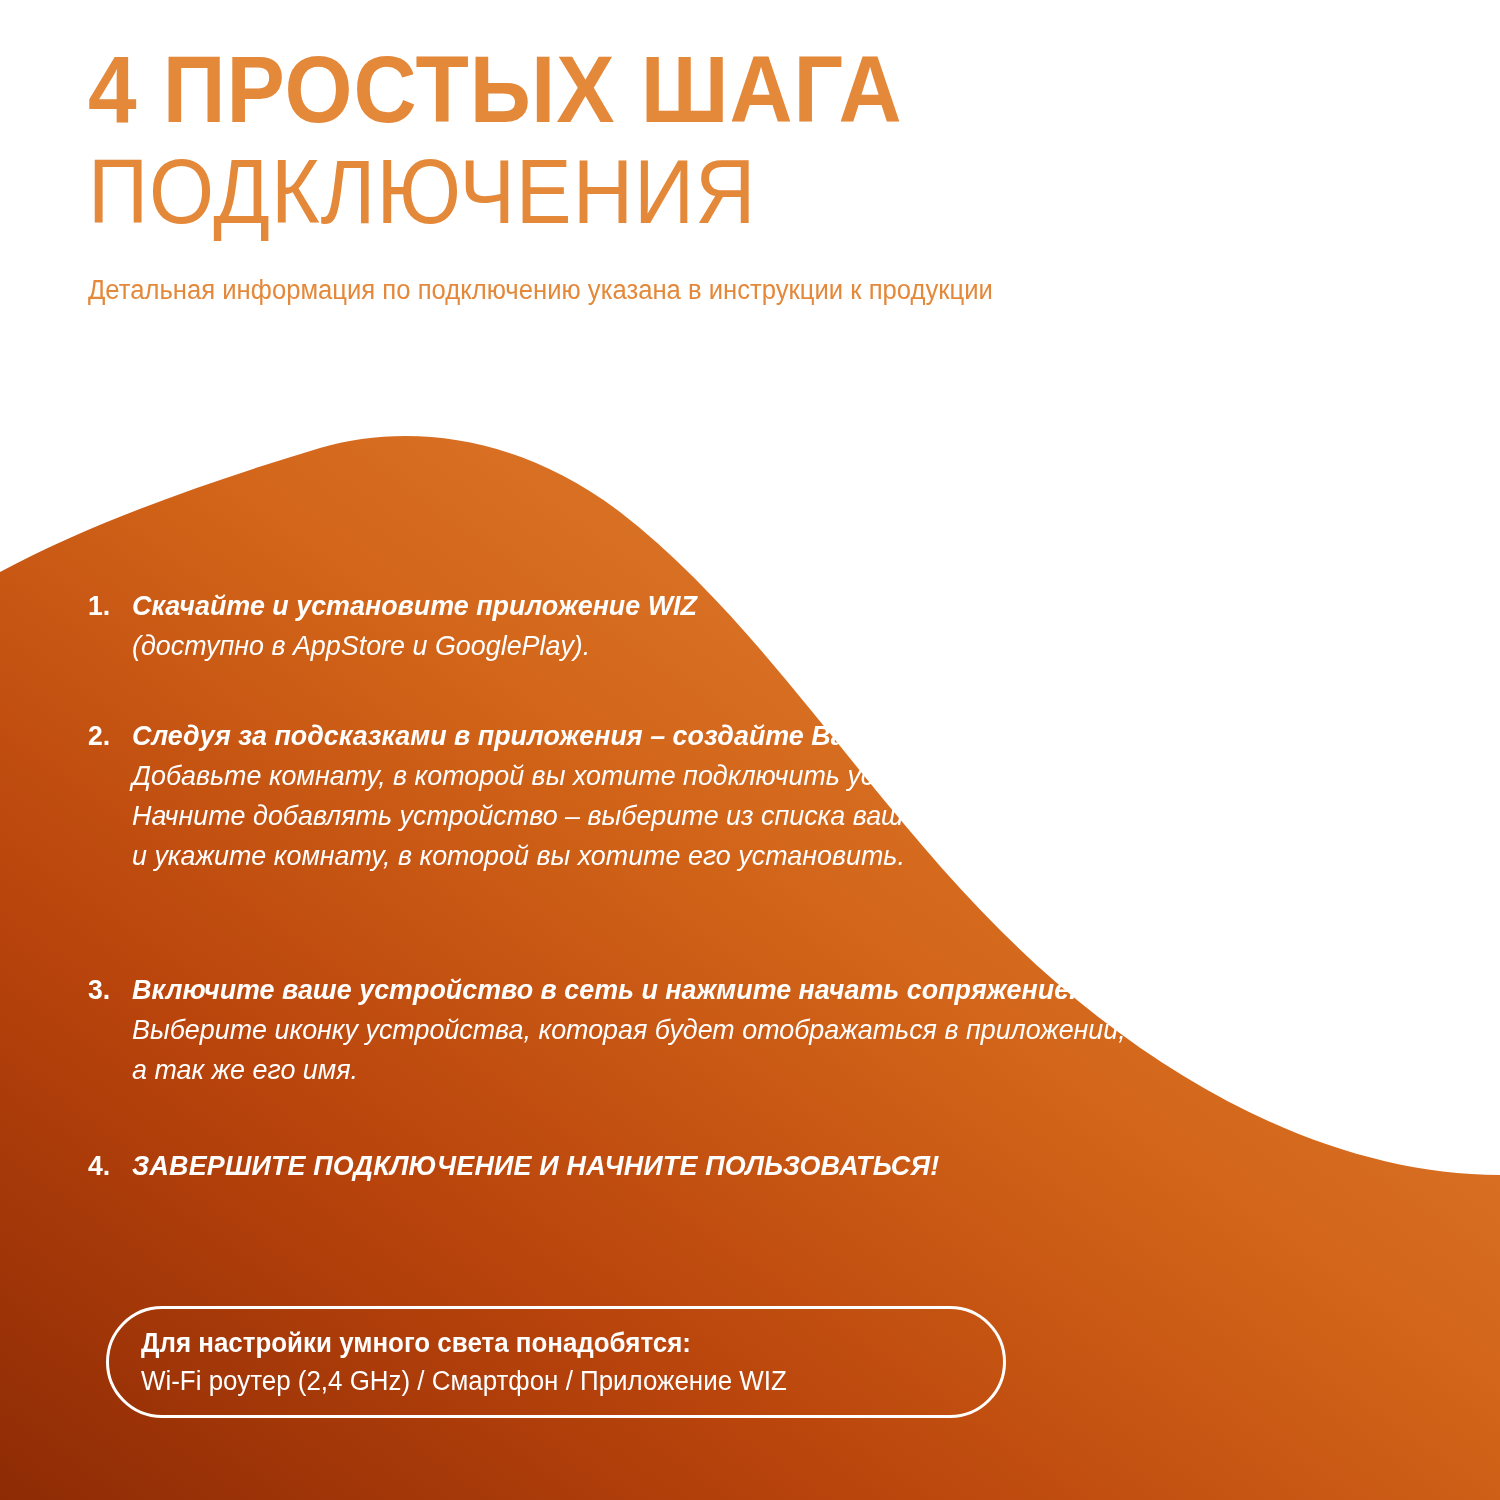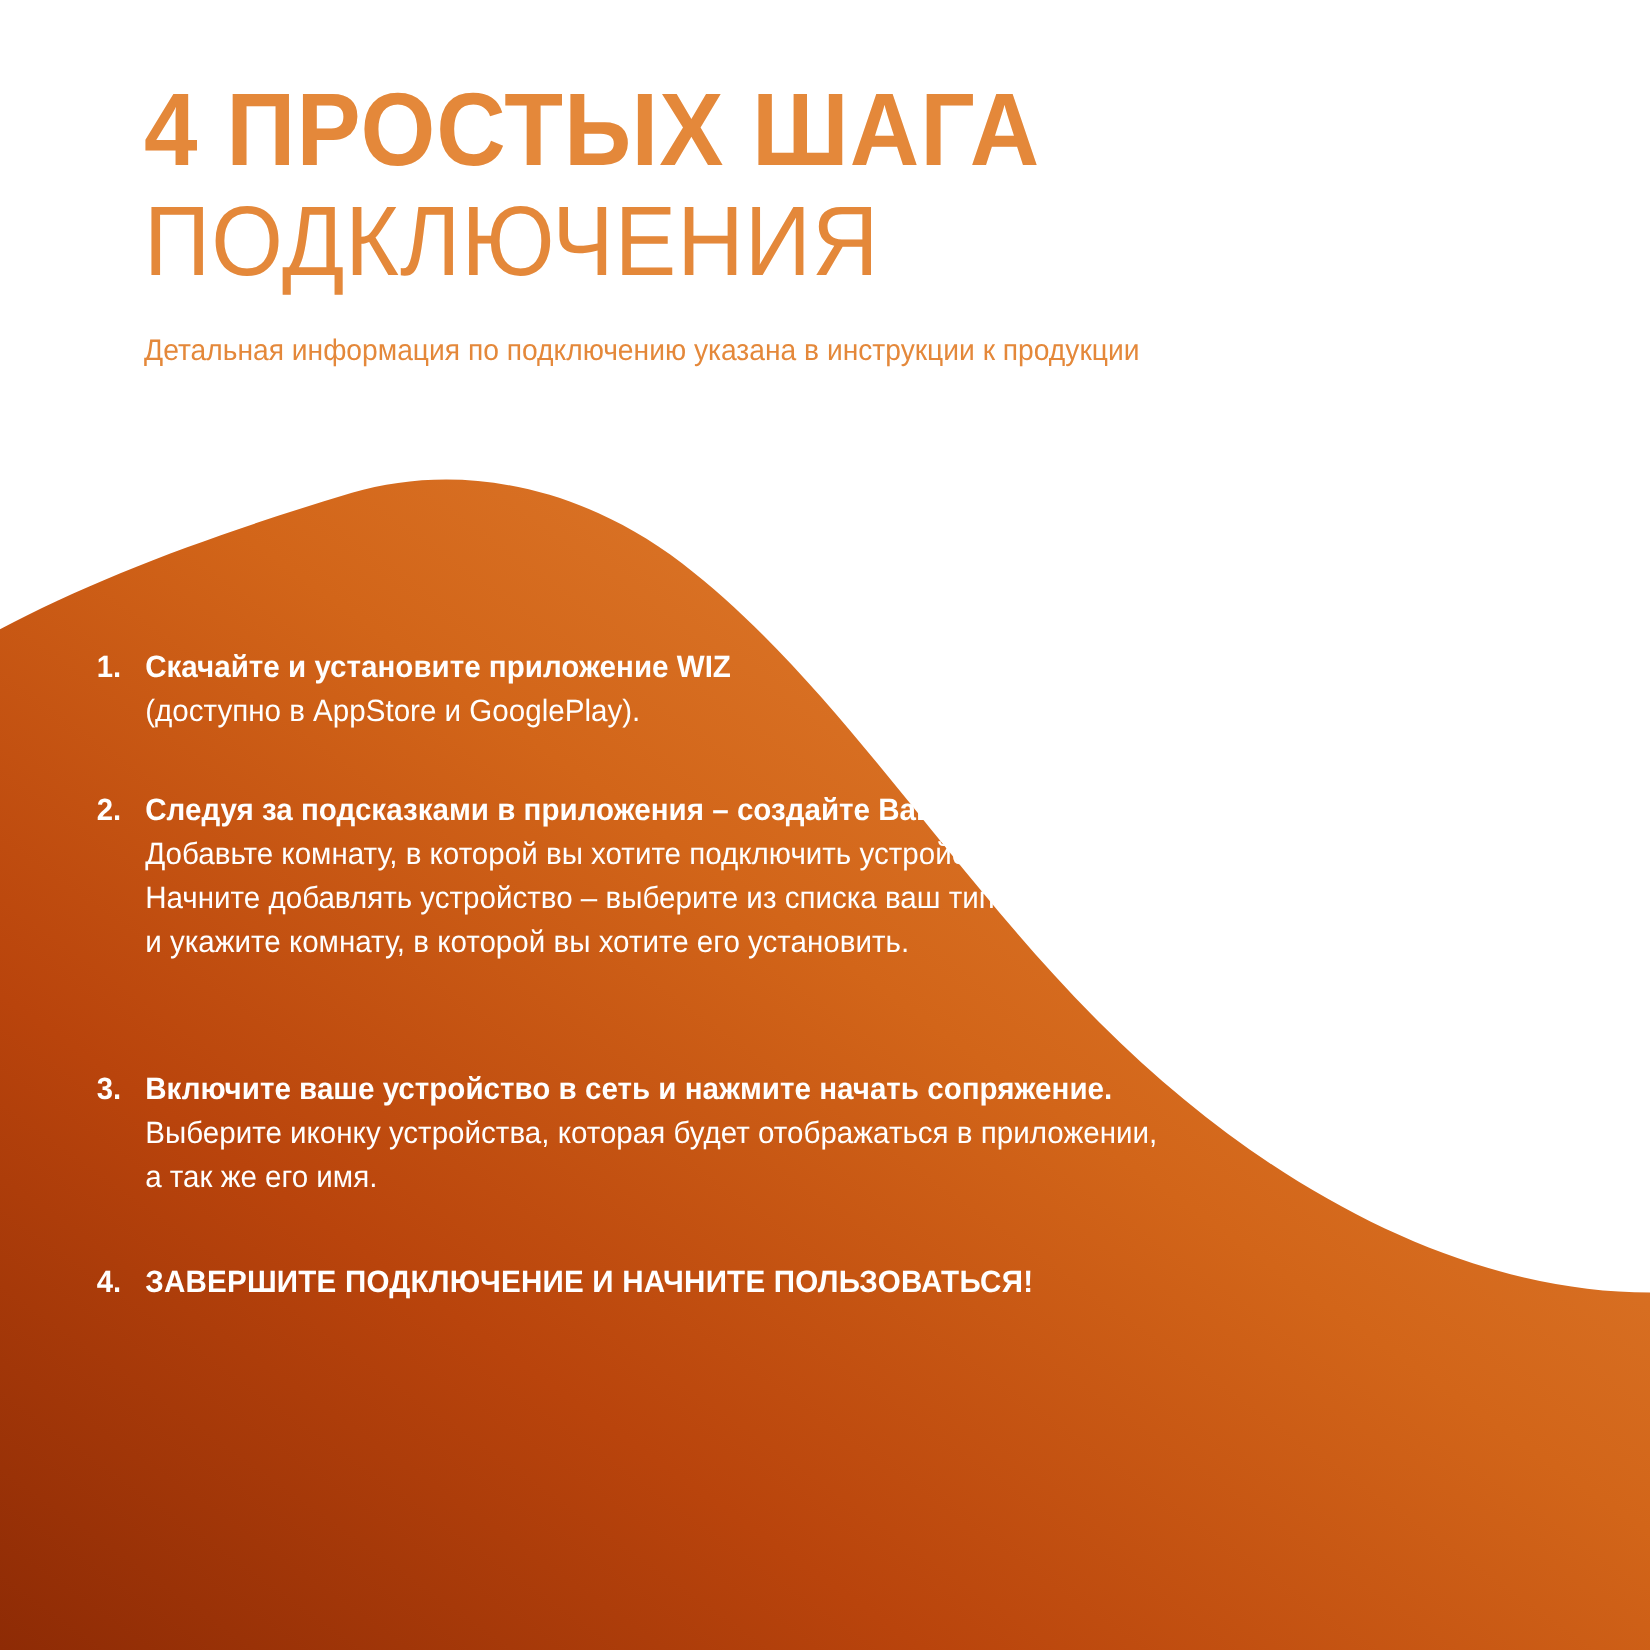--- a/index.html
+++ b/index.html
@@ -23,23 +23,22 @@
     top: 0;
     width: 1500px;
     height: 1500px;
     display: block;
   }
 
   
   .header {
     position: absolute;
     left: 88px;
-    top: 70px;
+    top: 42px;
     width: 1320px;
-    margin-left: 43px;
   }
   .title-line1 {
     font-family: "Liberation Sans Narrow", "Liberation Sans", sans-serif;
     font-weight: 700;
     font-size: 94px;
     line-height: 96px;
     letter-spacing: 1px;
     color: #e4883a;
     white-space: nowrap;
     transform: scaleX(0.93);
@@ -90,20 +89,21 @@
     line-height: 40px;
     font-weight: 700;
     width: 44px;
     text-align: left;
     color: #ffffff;
     transform: scaleX(0.95);
     transform-origin: left center;
   }
   .step-body {
     flex: 1 1 auto;
+    font-style: italic;
   }
   .step-head {
     font-size: 28px;
     line-height: 40px;
     font-weight: 700;
     color: #ffffff;
     transform: scaleX(0.96);
     transform-origin: left center;
     white-space: nowrap;
   }
@@ -248,14 +248,18 @@
 
     <div class="step step-final">
       <div class="step-num">4.</div>
       <div class="step-body">
         <div class="step-head">ЗАВЕРШИТЕ ПОДКЛЮЧЕНИЕ И НАЧНИТЕ ПОЛЬЗОВАТЬСЯ!</div>
       </div>
     </div>
 
   </div>
 
+  <div class="pill">
+    <div class="pill-title">Для настройки умного света понадобятся:</div>
+    <div class="pill-sub">Wi-Fi роутер (2,4 GHz) / Смартфон / Приложение WIZ</div>
+  </div>
 
 </div>
 
 </body></html>

